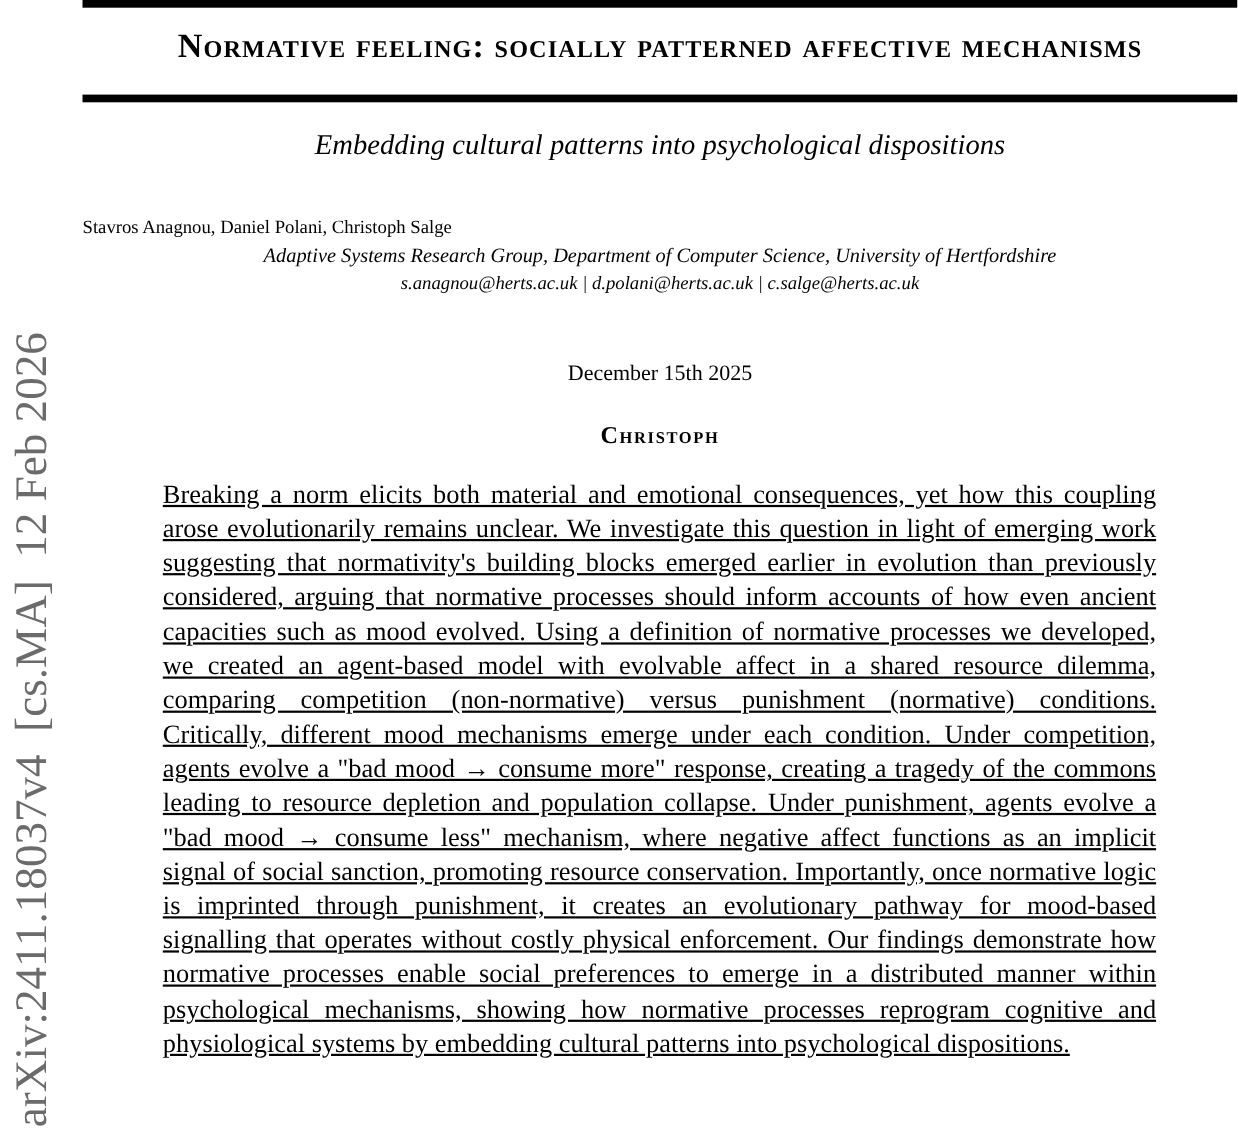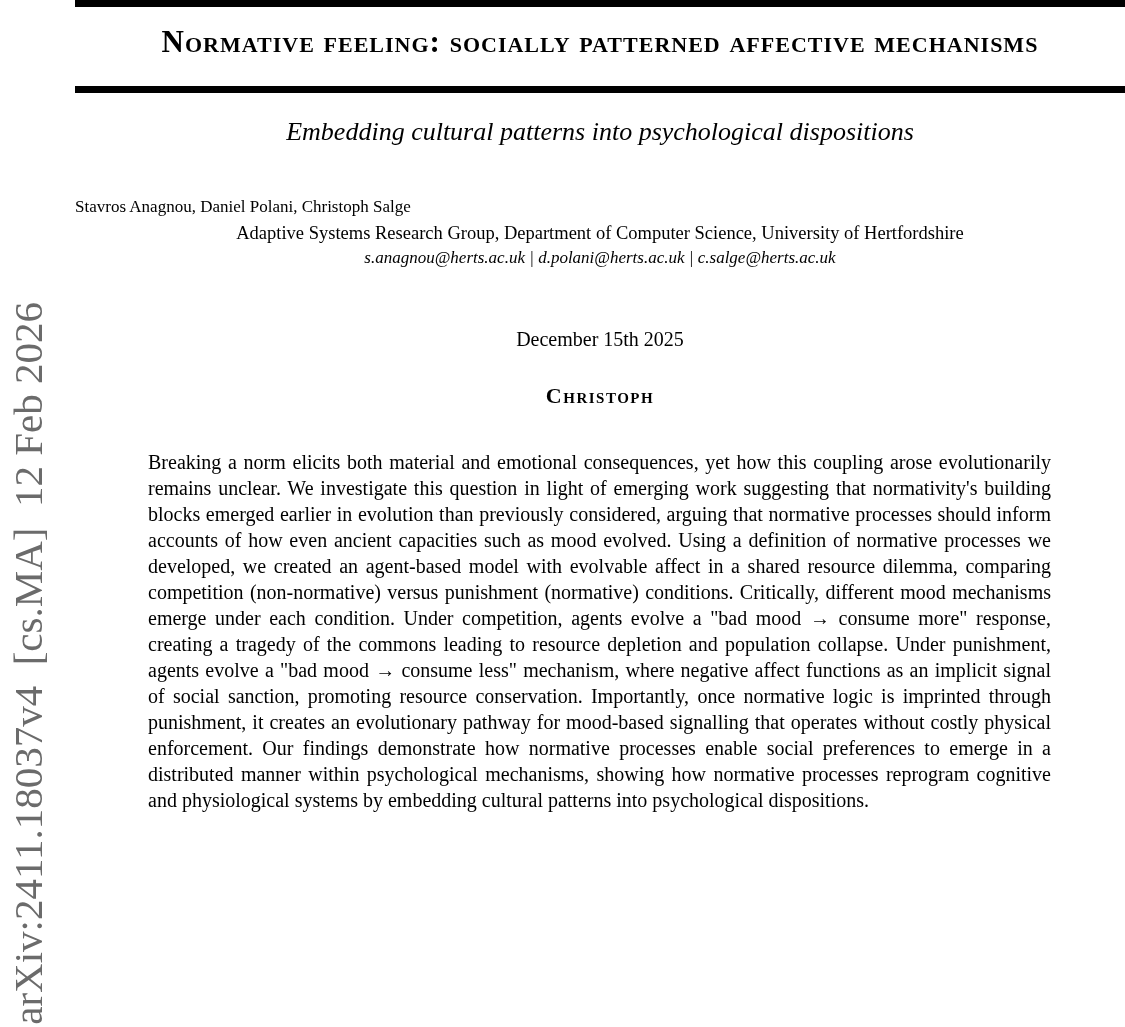--- a/index.html
+++ b/index.html
@@ -42,20 +42,21 @@
     font-size: 26px;
     margin-top: 24px;
   }
   .authors {
     font-weight: normal;
     text-align: left;
     font-size: 17px;
     margin-top: 50px;
   }
   .affiliation {
+    font-style: italic;
     text-align: center;
     font-size: 18.5px;
     margin-top: 6px;
   }
   .emails {
     font-style: italic;
     text-align: center;
     font-size: 17px;
     margin-top: 4px;
   }
@@ -67,23 +68,24 @@
   .abstract-heading {
     font-weight: bold;
     font-variant: small-caps;
     text-align: center;
     font-size: 22px;
     letter-spacing: 1.5px;
     margin-top: 32px;
   }
   .abstract-body {
     text-align: justify;
-    font-size: 20px;
+    font-size: 24px;
     line-height: 1.3;
-    margin: 40px 74px 0 73px;
+    margin: 26px 74px 0 73px;
+    text-decoration: underline;
   }
   .keywords {
     font-size: 17.5px;
     line-height: 1.3;
     text-align: left;
     margin: 32px 2px 0 0;
   }
   .kw-label {
     font-weight: bold;
     display: inline-block;

